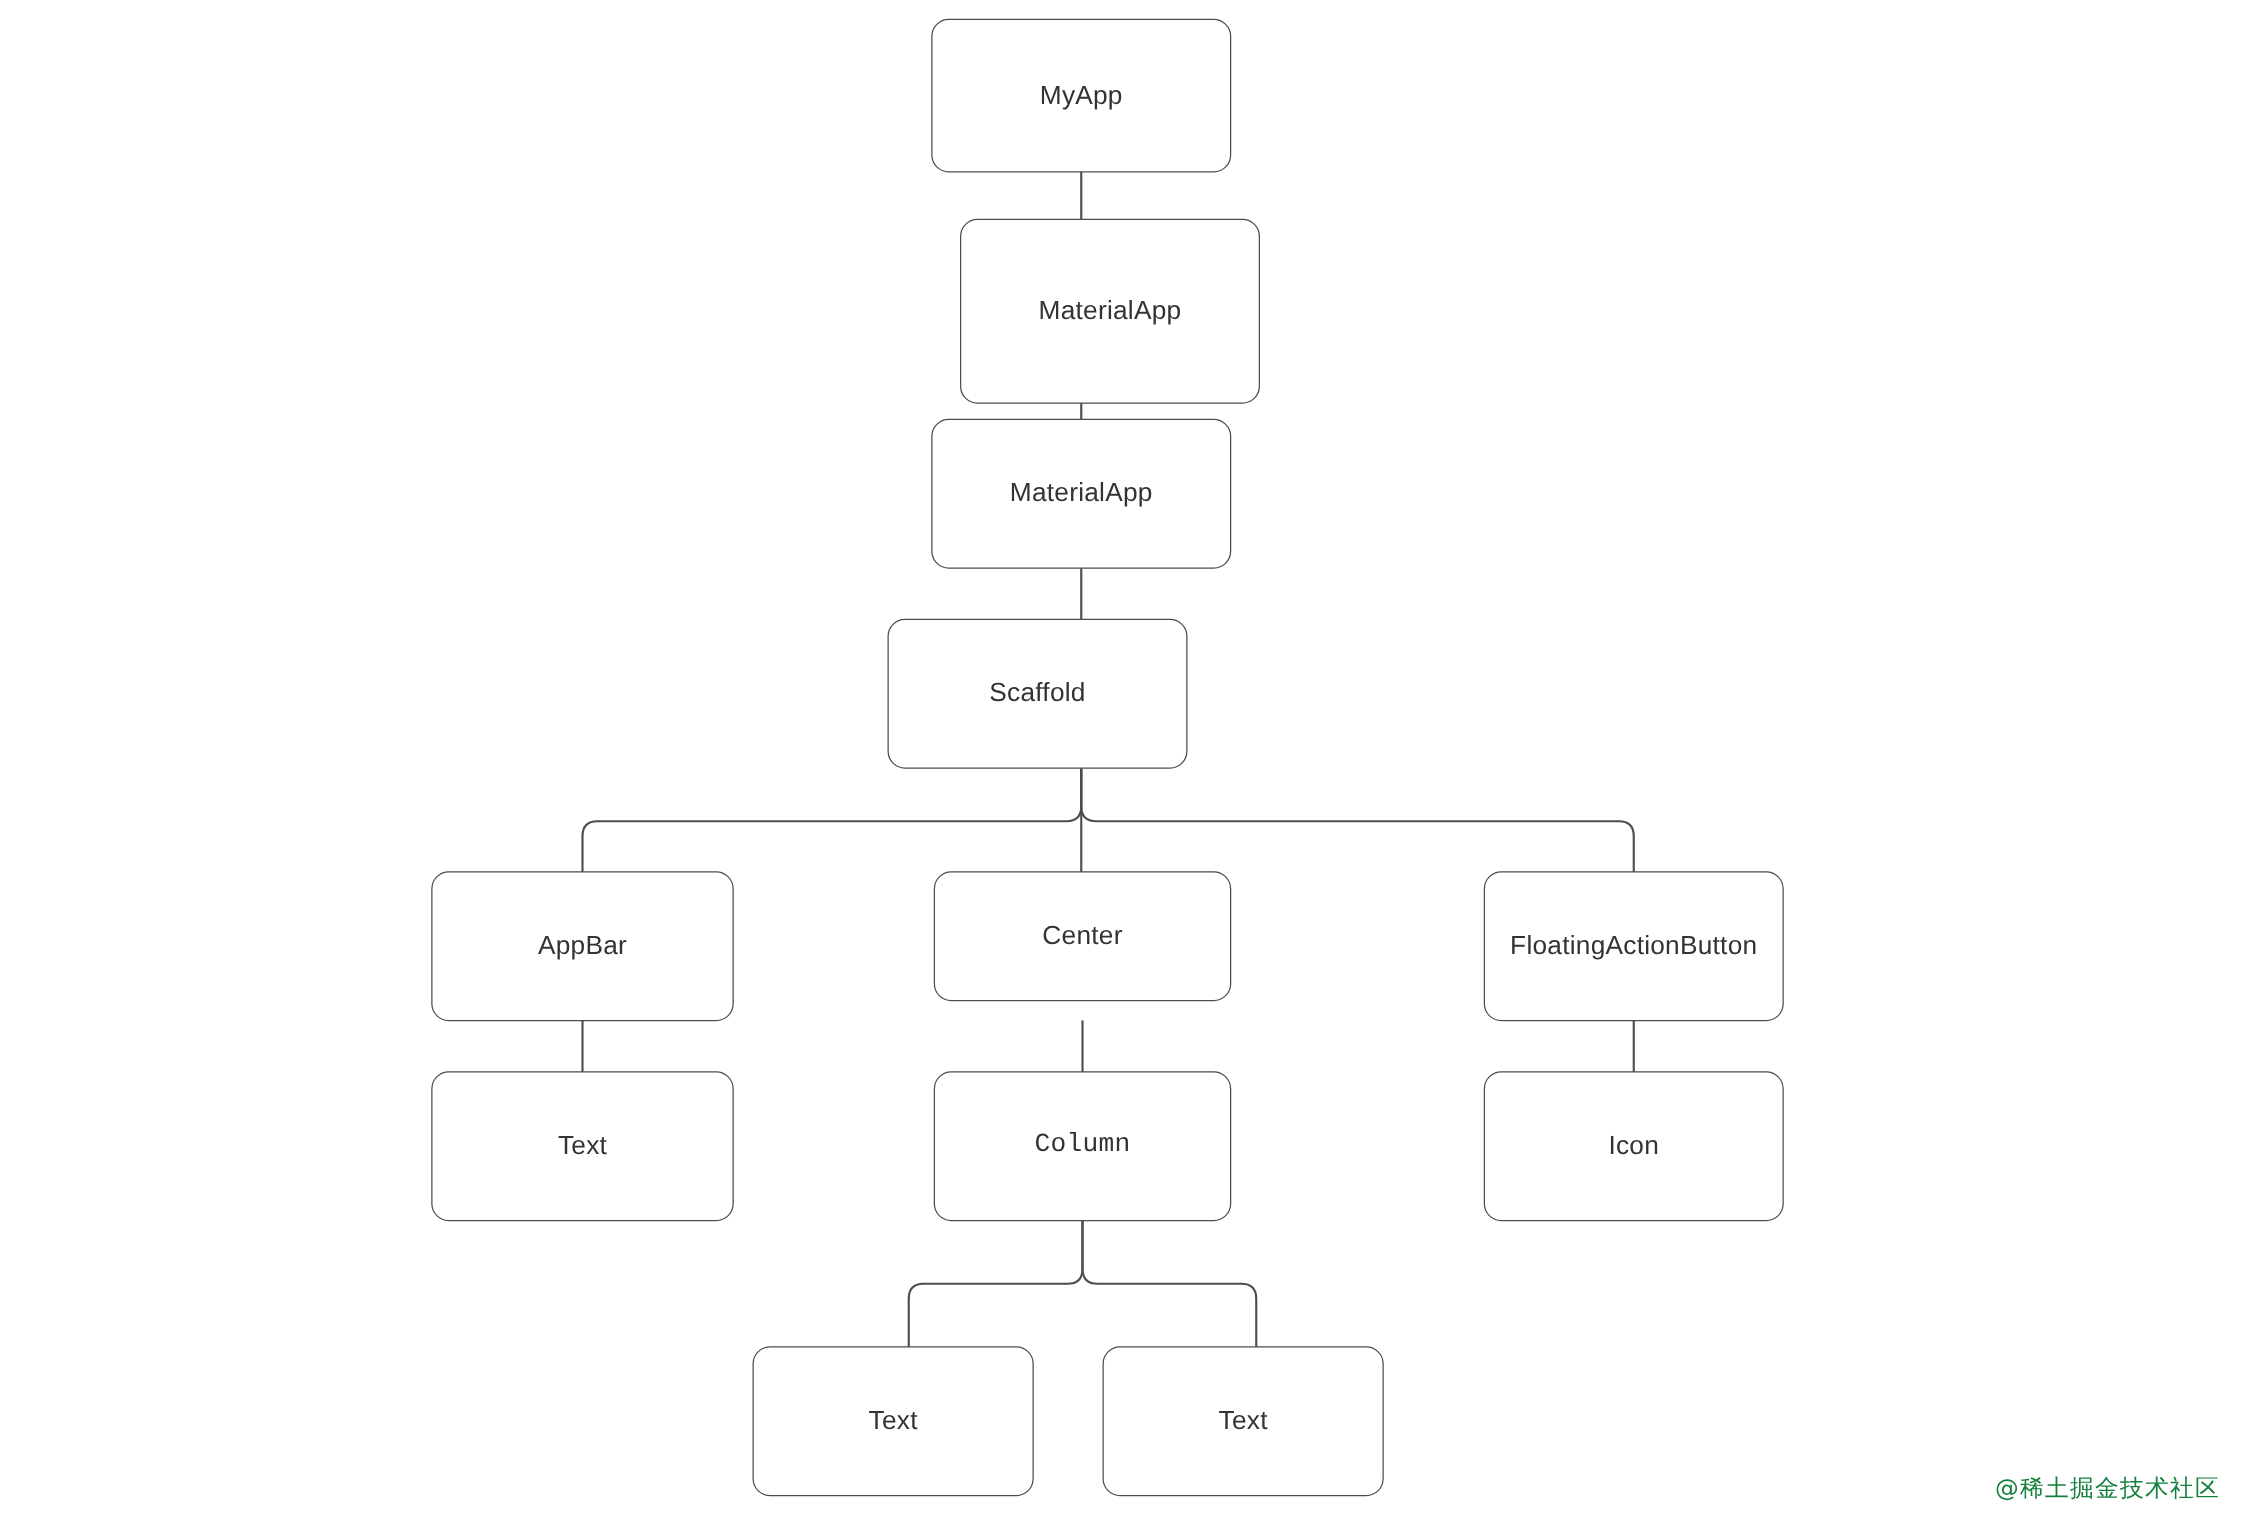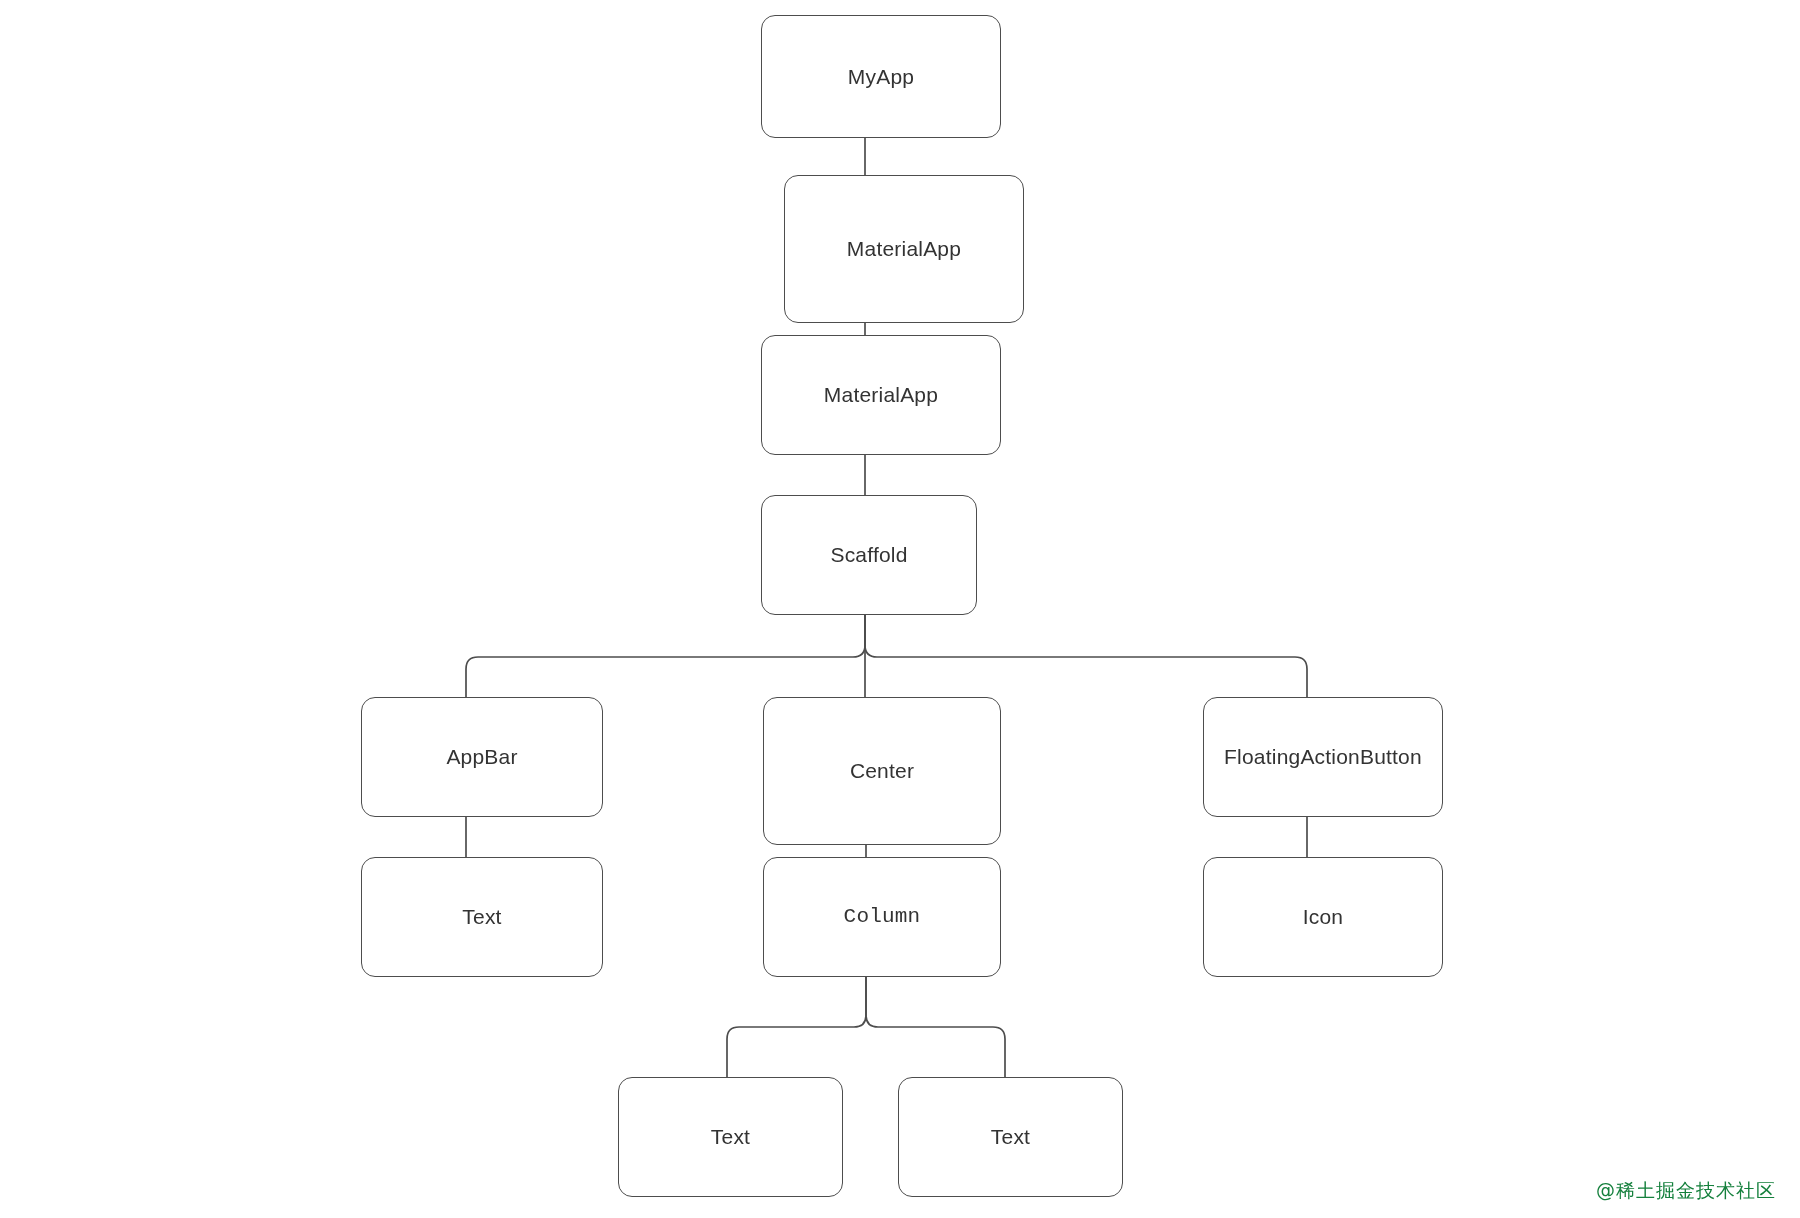--- a/index.html
+++ b/index.html
@@ -32,21 +32,20 @@
     border: 1.6px solid #4d4d4d;
     border-radius: 14px;
     display: flex;
     align-items: center;
     justify-content: center;
     color: #333333;
     font-size: 21px;
     font-family: "Liberation Sans", sans-serif;
     letter-spacing: 0.2px;
     z-index: 2;
-    margin-left: 16px;
   }
   .node span {
     display: block;
     line-height: 1.1;
     white-space: nowrap;
   }
   #watermark {
     position: absolute;
     right: 24px;
     bottom: 14px;
@@ -112,29 +111,29 @@
   </div>
 
   <div class="node" style="left:768px; top:175px; width:240px; height:148px;">
     <span>MaterialApp</span>
   </div>
 
   <div class="node" style="left:745px; top:335px; width:240px; height:120px;">
     <span>MaterialApp</span>
   </div>
 
-  <div class="node" style="left:745px; top:495px; width:216px; height:120px;">
+  <div class="node" style="left:710px; top:495px; width:240px; height:120px;">
     <span>Scaffold</span>
   </div>
 
   <div class="node" style="left:345px; top:697px; width:242px; height:120px;">
     <span>AppBar</span>
   </div>
 
-  <div class="node" style="left:747px; top:697px; width:238px; height:148px;text-align:right;">
+  <div class="node" style="left:747px; top:697px; width:238px; height:104px;text-align:right;">
     <span>Center</span>
   </div>
 
   <div class="node" style="left:1187px; top:697px; width:240px; height:120px;">
     <span>FloatingActionButton</span>
   </div>
 
   <div class="node" style="left:345px; top:857px; width:242px; height:120px;">
     <span>Text</span>
   </div>

